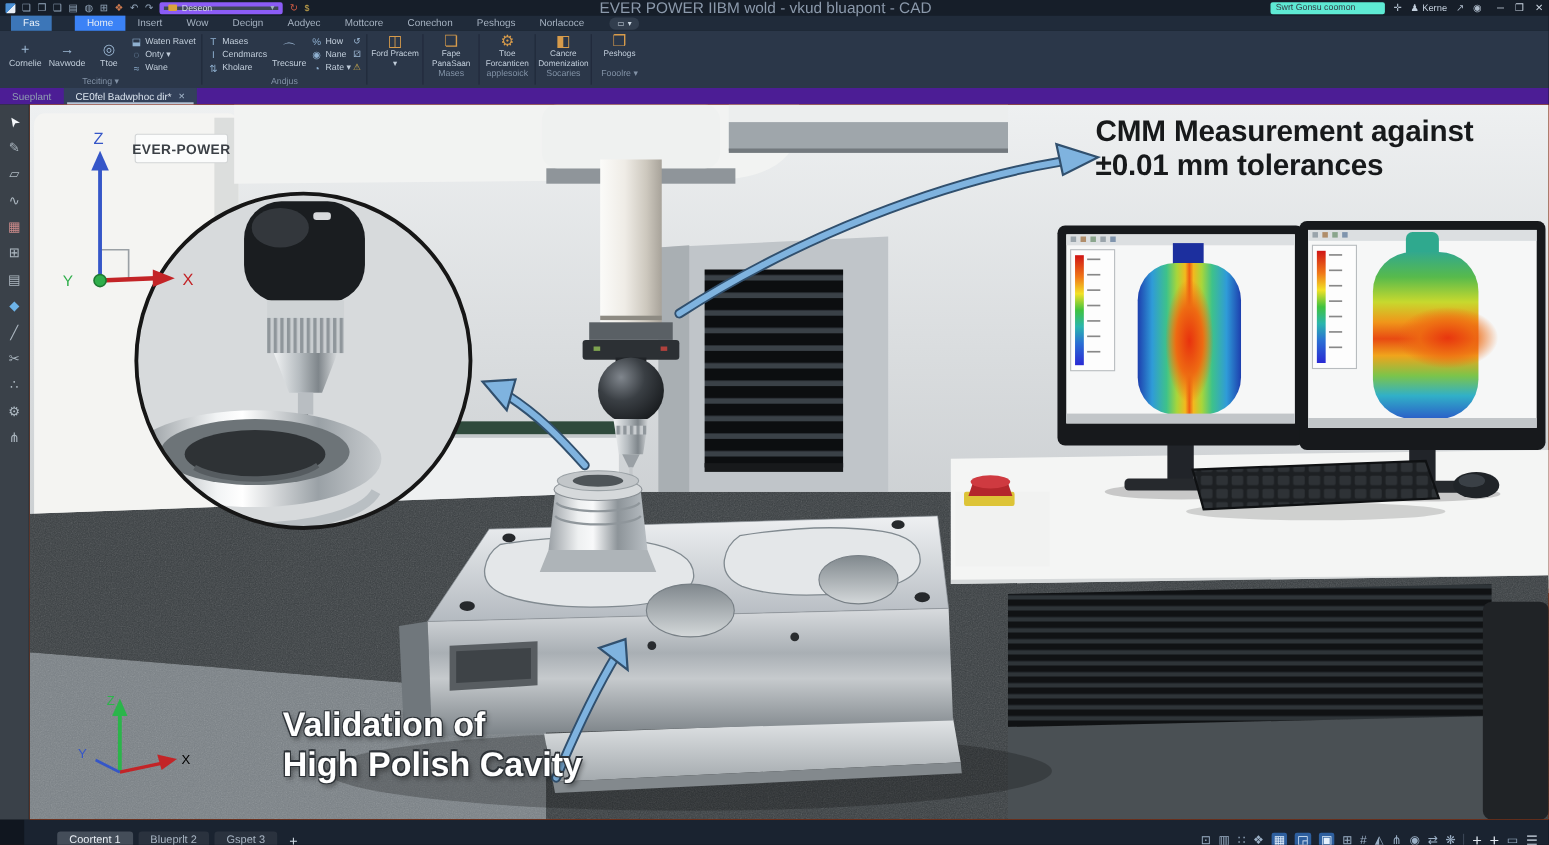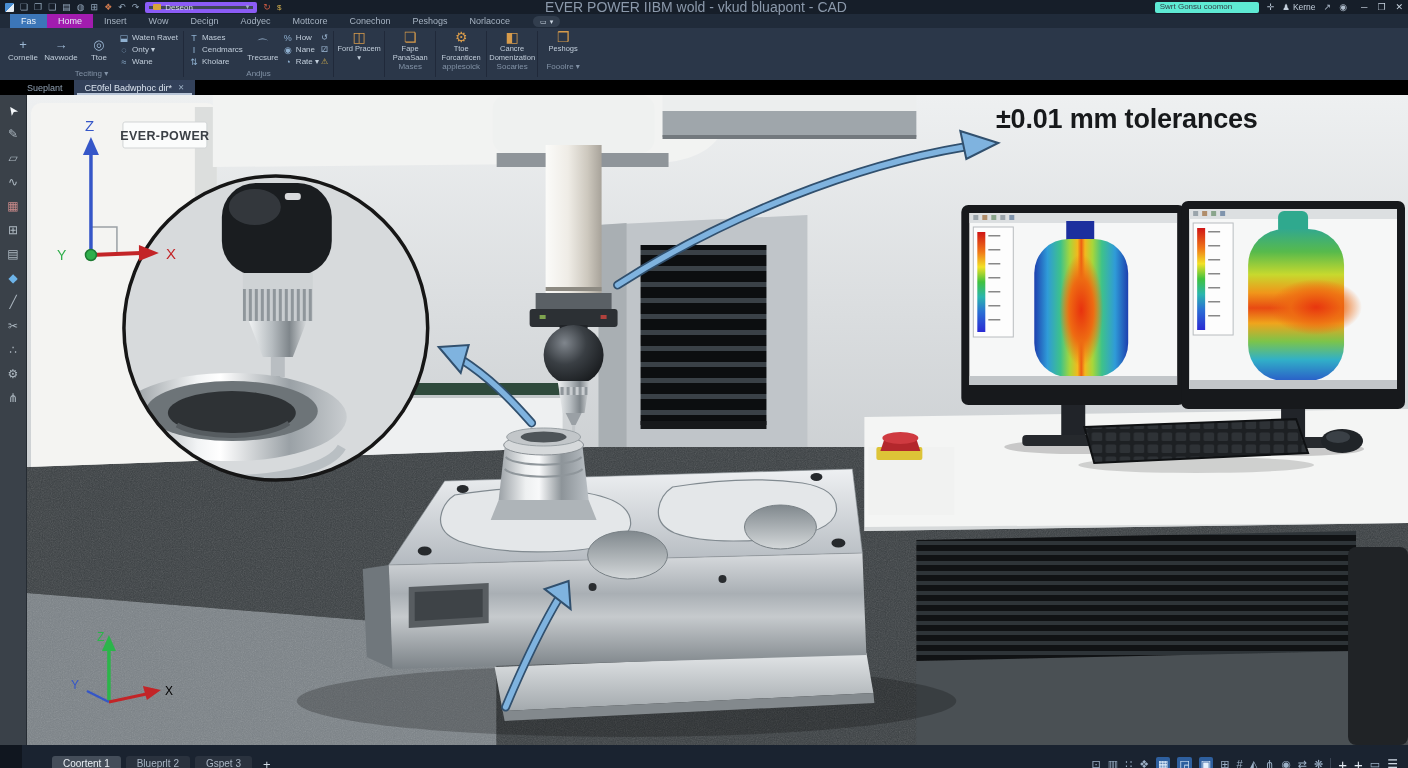--- a/index.html
+++ b/index.html
@@ -24,21 +24,21 @@
   .search-field { background:#5eead4; color:#333c46; height:11px; width:104px; border-radius:2px;
               font-size:8px; display:flex; padding:0 5px; }
   .tb-user { display:flex; gap:3px; align-items:center; color:#c3cfdc; font-size:8.5px; }
   .win-controls { display:flex; gap:10px; color:#c8d3df; font-size:9px; margin-left:6px; }
 
   
   .menubar { height:14px; background:#202b3a; display:flex; align-items:stretch;
              padding-left:10px; font-size:9px; color:#a6b3c2; }
   .mtab { padding:2px 11px 1px; line-height:11px; }
   .mtab.accent { background:#3c76b8; color:#ecf3fb; }
-  .mtab.active { background:#a21caf; color:#e5ecf4; }
+  .mtab.active { background:#3b82f6; color:#e5ecf4;margin-left:21px; }
   .menu-pill { background:#323e4e; border-radius:7px; margin:2px 0 1px 12px; padding:0 7px;
              font-size:7px; color:#cdd8e4; display:flex; align-items:center; gap:3px; }
 
   
   .ribbon { height:52px; background:#2b3749; display:flex; color:#c2cedb; padding-left:2px; }
   .rgroup { display:flex; flex-direction:column; padding:2px 3px 0; }
   .rcontent { flex:1; display:flex; gap:2px; align-items:stretch; }
   .glabel { font-size:8px; color:#8292a6; text-align:center; padding:0 0 2px; height:11px; }
   .bigbtn { width:36px; display:flex; flex-direction:column; align-items:center;
             justify-content:center; gap:2px; font-size:8px; color:#c2cedb; }
@@ -49,22 +49,22 @@
   .icon-col { display:flex; flex-direction:column; justify-content:center; gap:1px; }
   .icon-col span { font-size:8px; color:#9db8d4; height:11px; line-height:11px; text-align:center; }
   .rsep { width:1px; background:#20293a; margin:3px 2px; }
   .module { width:46px; display:flex; flex-direction:column; align-items:center; padding-top:2px; }
   .module .micon { font-size:14px; line-height:15px; color:#d79b4b; }
   .module .mtitle { font-size:7.5px; line-height:8.5px; text-align:center; height:17px;
             overflow:hidden; color:#c2cedb; }
   .module .glabel { width:100%; }
 
   
-  .doctabs { height:15px; background:#000000; display:flex; align-items:stretch;
-             padding-left:16px; font-size:9px; color:#90a0b2; }
+  .doctabs { height:15px; background:#4c1d95; display:flex; align-items:stretch;
+             font-size:9px; color:#90a0b2; }
   .dtab { display:flex; align-items:center; padding:0 11px; gap:6px; }
   .dtab.active { background:#33415a; color:#dae3ee; position:relative; }
   .dtab.active::after { content:""; position:absolute; left:3px; right:3px; bottom:0;
              height:2px; background:#b9c6d8; }
   .dtab .close { font-size:7.5px; color:#9fb2c6; }
 
   
   .main { display:flex; height:650px; }
   .lefttools { width:27px; background:#3a4149; border-right:1px solid #262c33; display:flex;
              flex-direction:column; align-items:center; padding-top:9px; gap:11px; }
@@ -647,21 +647,26 @@
         <line x1="82" y1="607" x2="124" y2="598" stroke="#c32427" stroke-width="3"></line>
         <polygon points="134,595 116,591 120,605" fill="#c32427"></polygon>
         <line x1="82" y1="607" x2="60" y2="596" stroke="#3556c8" stroke-width="2.5"></line>
         <text x="70" y="546" font-size="12" fill="#2bb54a" font-family="Liberation Sans, sans-serif">Z</text>
         <text x="138" y="600" font-size="12" fill="#c3242meaning7" font-family="Liberation Sans, sans-serif">X</text>
         <text x="44" y="594" font-size="12" fill="#3556c8" font-family="Liberation Sans, sans-serif">Y</text>
       </g>
     </svg>
 
     <div class="ann-top">
+      <div>CMM Measurement against</div>
       <div>±0.01 mm tolerances</div>
+    </div>
+    <div class="ann-bottom">
+      <div>Validation of</div>
+      <div>High Polish Cavity</div>
     </div>
   </div>
 </div>
 
 <div class="bottombar">
   <div class="btab active">Coortent 1</div>
   <div class="btab">Blueprlt 2</div>
   <div class="btab">Gspet 3</div>
   <div class="addtab">+</div>
   <div class="bicons">

